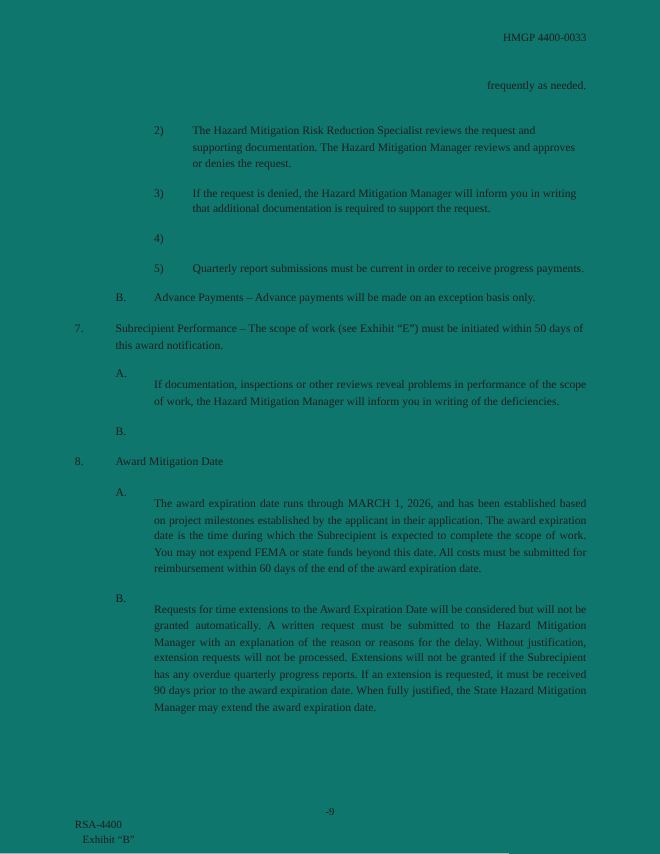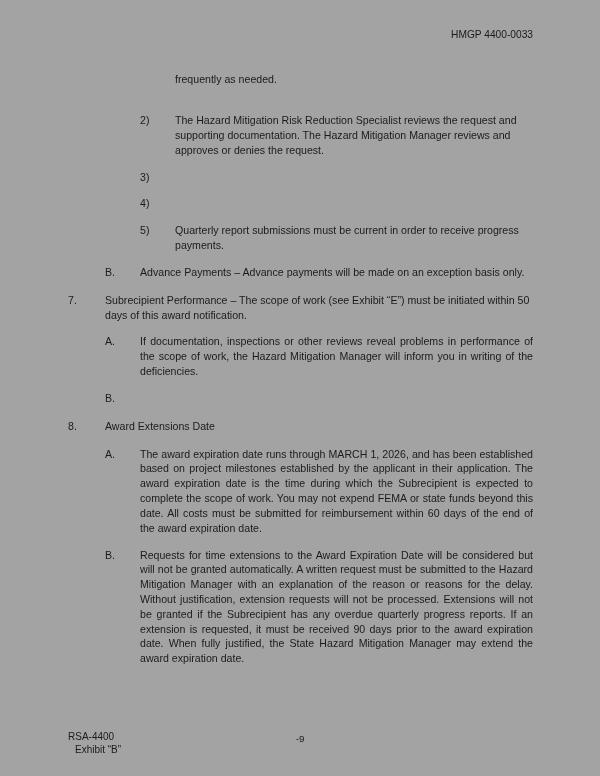--- a/index.html
+++ b/index.html
@@ -1,56 +1,56 @@
 <!DOCTYPE html>
 <html><head>
 <meta charset="utf-8">
 <style>
   * { margin: 0; padding: 0; box-sizing: border-box; }
   html, body { background: #e8e8e8; }
   .page {
     width: 600px;
     height: 776px;
     margin: 0 auto;
-    background: #a3a3a3;
-    font-family: Liberation Sans, sans-serif;
+    background: #0f766e;
+    font-family: Liberation Serif, serif;
     font-size: 10.6px;
     line-height: 1.4;
     color: #1b1b1b;
     position: relative;
     padding: 28px 67px 0 68px;
     overflow: hidden;
   }
   .header {
     text-align: right;
     font-size: 10.2px;
     margin-bottom: 30px;
   }
   .row { display: flex; margin-bottom: 12px; }
   .lbl { flex: 0 0 auto; }
   .txt { flex: 1 1 auto; }
   .l1 .lbl { width: 37px; }
   .l2 { padding-left: 37px; }
   .l2 .lbl { width: 35px; }
   .l3 { padding-left: 72px; }
   .l3 .lbl { width: 35px; }
-  .cont { padding-left: 107px; margin-bottom: 26px; }
-  .justify { text-align: justify; }
+  .cont { padding-left: 107px; margin-bottom: 26px; text-align: right; }
+  .justify { text-align: justify; margin-top: 10px; }
   .gap-lg { margin-bottom: 13px; }
   .footer-page {
     position: absolute;
     left: 0; right: 0;
     bottom: 30px;
     text-align: center;
     font-size: 9.8px;
   }
   .footer-left {
     position: absolute;
     left: 68px;
-    bottom: 20px;
+    bottom: 6px;
     font-size: 10px;
     line-height: 1.25;
   }
   .footer-left .exhibit { padding-left: 7px; text-align: right; }
 </style>
 </head>
 <body>
 
 <div class="page">
 
@@ -58,20 +58,21 @@
 
   <div class="cont">frequently as needed.</div>
 
   <div class="row l3">
     <div class="lbl">2)</div>
     <div class="txt">The Hazard Mitigation Risk Reduction Specialist reviews the request and supporting documentation. The Hazard Mitigation Manager reviews and approves or denies the request.</div>
   </div>
 
   <div class="row l3">
     <div class="lbl">3)</div>
+    <div class="txt">If the request is denied, the Hazard Mitigation Manager will inform you in writing that additional documentation is required to support the request.</div>
   </div>
 
   <div class="row l3">
     <div class="lbl">4)</div>
   </div>
 
   <div class="row l3">
     <div class="lbl">5)</div>
     <div class="txt">Quarterly report submissions must be current in order to receive progress payments.</div>
   </div>
@@ -90,21 +91,21 @@
     <div class="lbl">A.</div>
     <div class="txt justify">If documentation, inspections or other reviews reveal problems in performance of the scope of work, the Hazard Mitigation Manager will inform you in writing of the deficiencies.</div>
   </div>
 
   <div class="row l2 gap-lg">
     <div class="lbl">B.</div>
   </div>
 
   <div class="row l1 gap-lg">
     <div class="lbl">8.</div>
-    <div class="txt">Award Extensions Date</div>
+    <div class="txt">Award Mitigation Date</div>
   </div>
 
   <div class="row l2">
     <div class="lbl">A.</div>
     <div class="txt justify">The award expiration date runs through MARCH 1, 2026, and has been established based on project milestones established by the applicant in their application. The award expiration date is the time during which the Subrecipient is expected to complete the scope of work. You may not expend FEMA or state funds beyond this date.  All costs must be submitted for reimbursement within 60 days of the end of the award expiration date.</div>
   </div>
 
   <div class="row l2">
     <div class="lbl">B.</div>
     <div class="txt justify">Requests for time extensions to the Award Expiration Date will be considered but will not be granted automatically. A written request must be submitted to the Hazard Mitigation Manager with an explanation of the reason or reasons for the delay. Without justification, extension requests will not be processed. Extensions will not be granted if the Subrecipient has any overdue quarterly progress reports. If an extension is requested, it must be received 90 days prior to the award expiration date. When fully justified, the State Hazard Mitigation Manager may extend the award expiration date.</div>

